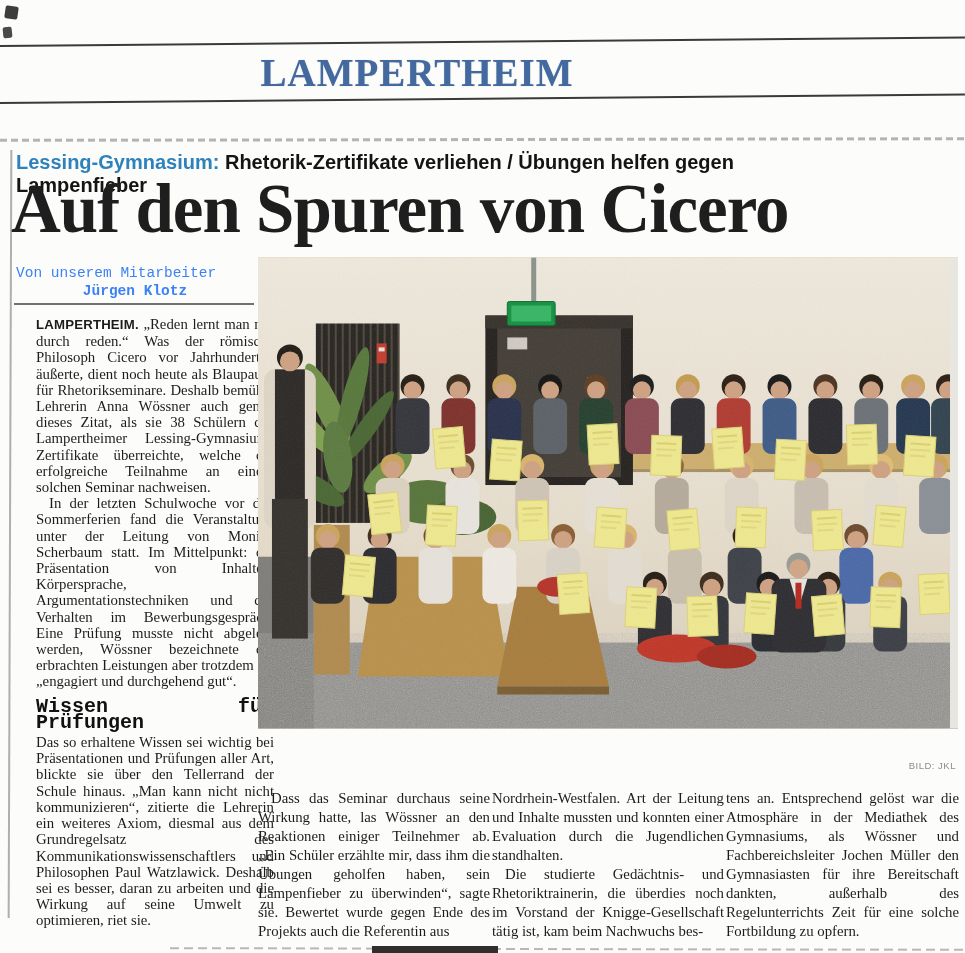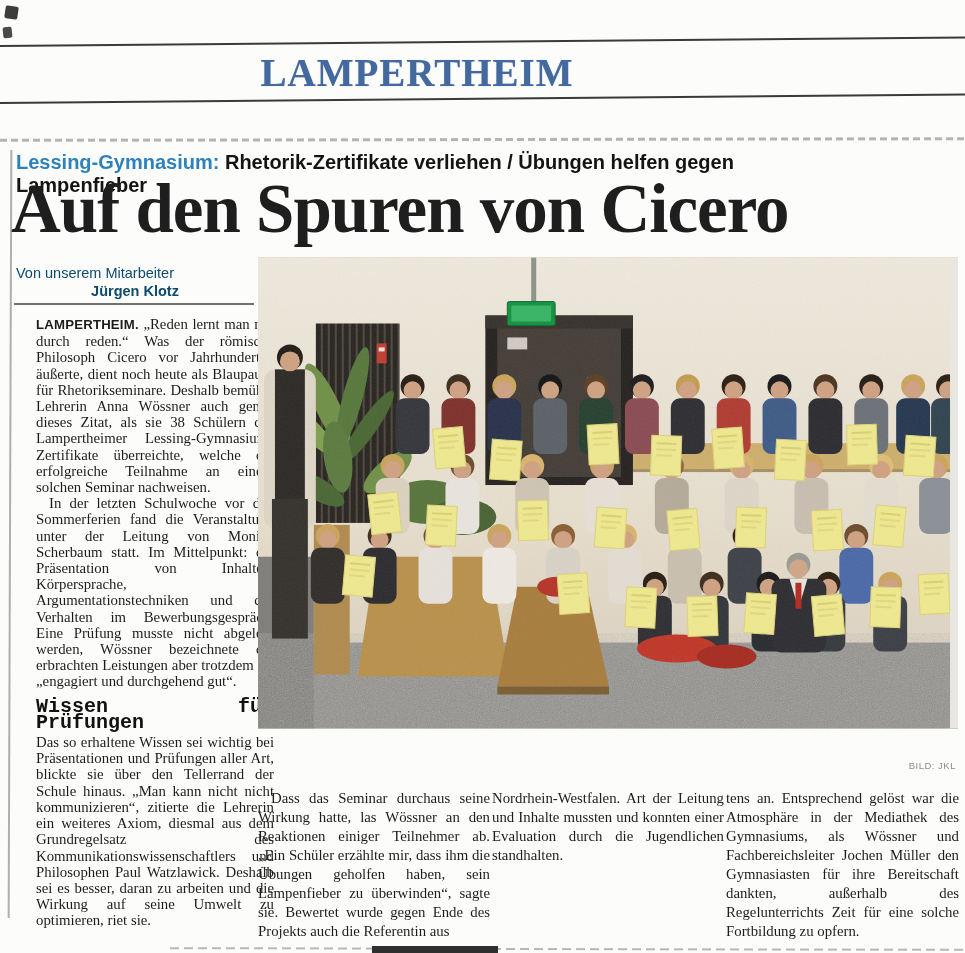--- a/index.html
+++ b/index.html
@@ -32,21 +32,21 @@
   .vline{position:absolute;left:9px;top:150px;width:2px;height:768px;background:#6f6f6f;opacity:.55;transform:rotate(.2deg);}
 
   
   .kicker{position:absolute;left:16px;top:151px;width:820px;
     font-family:"Liberation Sans",sans-serif;font-weight:bold;font-size:20px;color:#141414;}
   .kicker .blue{color:#2d82bd;}
   .headline{position:absolute;left:11px;top:174px;width:940px;margin:0;
     font-family:"Liberation Serif",serif;font-weight:bold;font-size:69px;
     letter-spacing:-1px;color:#1e1e1e;line-height:1.02;}
   .byline{position:absolute;left:16px;top:264px;width:238px;
-    font-family:Liberation Sans, sans-serif;font-size:14.5px;color:#0c4a6e;line-height:18px;}
+    font-family:Liberation Mono, monospace;font-size:14.5px;color:#3b82f6;line-height:18px;}
   .byline .author{font-weight:bold;text-align:center;}
   .byline-rule{position:absolute;left:14px;top:303px;width:240px;height:1.5px;background:#4e4e4e;opacity:.8;}
 
   
   .col-left{
     position:absolute;left:16px;top:316px;width:238px;
     font-size:14.8px;line-height:16.2px;text-align:justify;
     hyphens:auto;margin-left:20px;-webkit-hyphens:auto;
   }
   .col-left p{margin:0;}
@@ -289,19 +289,20 @@
 
 <div class="caption-wrap">
   <span class="credit">BILD: JKL</span>
 </div>
 
 <div class="bcol c1">
   <p class="indent">Dass das Seminar durchaus seine Wirkung hatte, las Wössner an den Reaktionen einiger Teilnehmer ab. „Ein Schüler erzählte mir, dass ihm die Übungen geholfen haben, sein Lampenfieber zu überwinden“, sagte sie. Bewertet wurde gegen Ende des Projekts auch die Referentin aus</p>
 </div>
 <div class="bcol c2">
   <p>Nordrhein-Westfalen. Art der Leitung und Inhalte mussten und konnten einer Evaluation durch die Jugendlichen standhalten.</p>
+  <p class="indent">Die studierte Gedächtnis- und Rhetoriktrainerin, die überdies noch im Vorstand der Knigge-Gesellschaft tätig ist, kam beim Nachwuchs bes-</p>
 </div>
 <div class="bcol c3">
   <p>tens an. Entsprechend gelöst war die Atmosphäre in der Mediathek des Gymnasiums, als Wössner und Fachbereichsleiter Jochen Müller den Gymnasiasten für ihre Bereitschaft dankten, außerhalb des Regelunterrichts Zeit für eine solche Fortbildung zu opfern.</p>
 </div>
 
 <div class="bottom-line"></div>
 <div class="bottom-bar"></div>
 
 </body></html>

